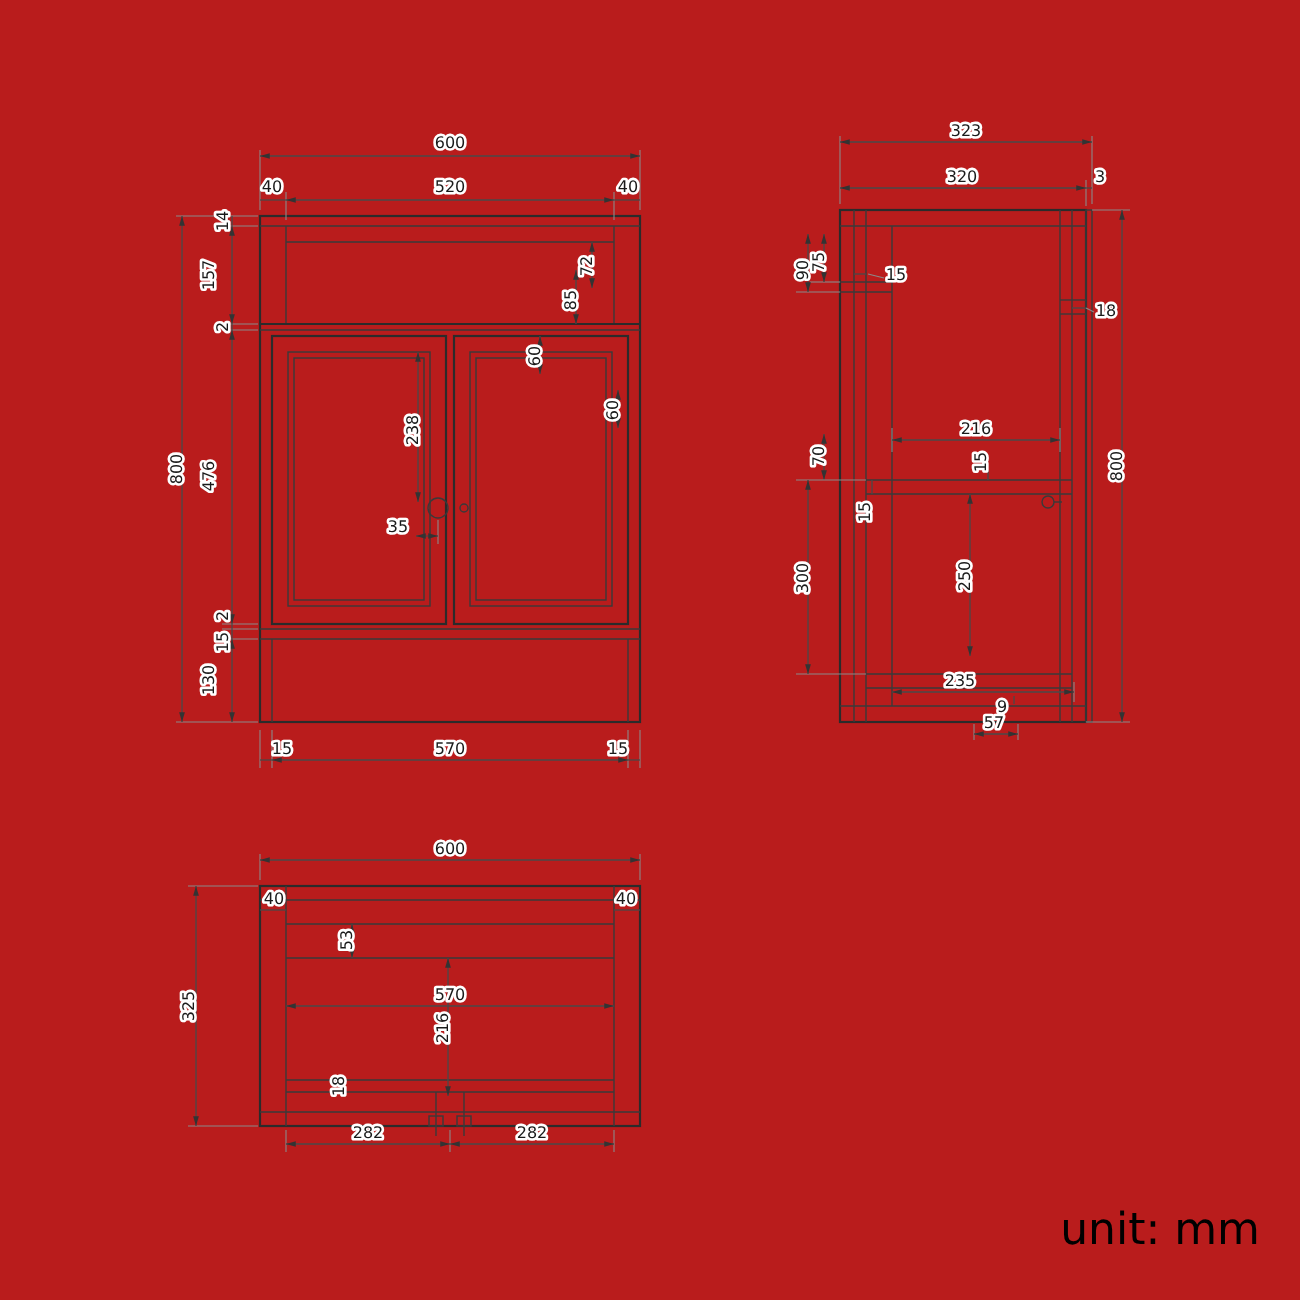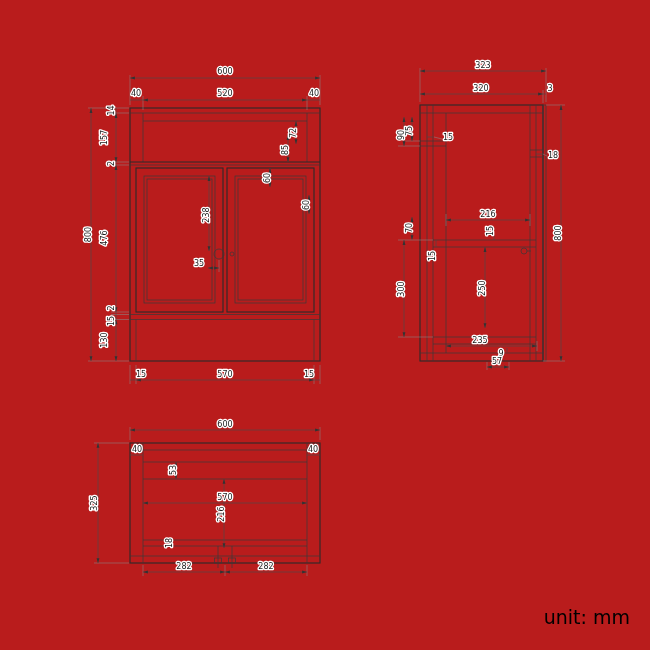--- a/index.html
+++ b/index.html
@@ -5,21 +5,21 @@
   html,body{margin:0;padding:0;background:#ffffff;}
   .sheet{position:relative;width:650px;height:650px;background:#b91c1c;overflow:hidden;
          font-family:"DejaVu Sans","Liberation Sans",sans-serif;}
   svg{position:absolute;left:0;top:0;}
   .o{stroke:#2b2b2b;stroke-width:1.1;fill:none;}
   .i{stroke:#3a3a3a;stroke-width:0.7;fill:none;}
   .dim{stroke:#4a4a4a;stroke-width:0.65;fill:none;}
   .ext{stroke:#8a8a8a;stroke-width:0.55;fill:none;}
   text.d{font-family:"DejaVu Sans","Liberation Sans",sans-serif;font-size:8px;fill:#1a1a1a;
          text-anchor:middle;paint-order:stroke;stroke:#ffffff;stroke-width:2.6px;stroke-linejoin:round;}
-  .note{position:absolute;right:20px;bottom:22px;font-size:19px;color:#000;}
+  .note{position:absolute;right:20px;bottom:22px;font-size:22px;color:#000;}
 </style>
 </head>
 <body>
 
 <div class="sheet">
 <svg width="650" height="650" viewBox="0 0 650 650">
   <defs>
     <marker id="ae" markerWidth="9" markerHeight="8" refX="7.5" refY="3" orient="auto">
       <path d="M0,0.8 L7.5,3 L0,5.2 Z" fill="#333"></path>
     </marker>

